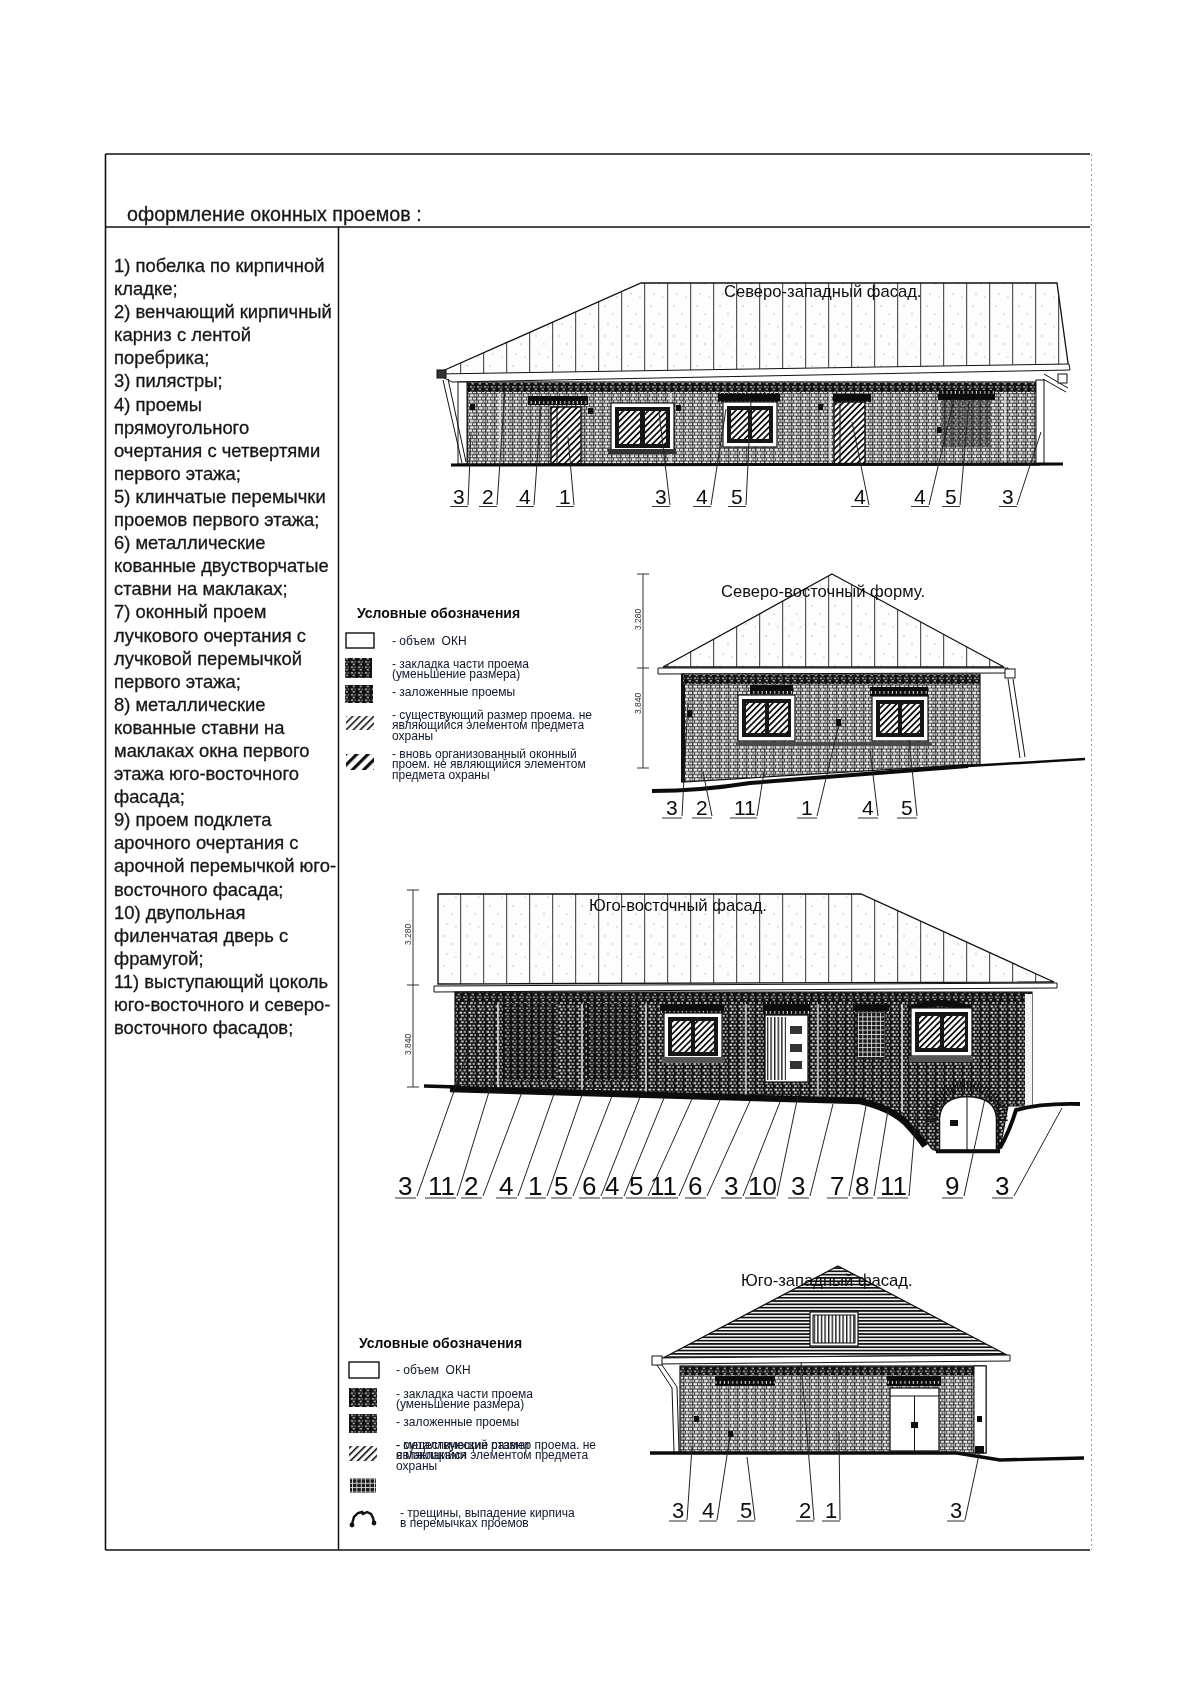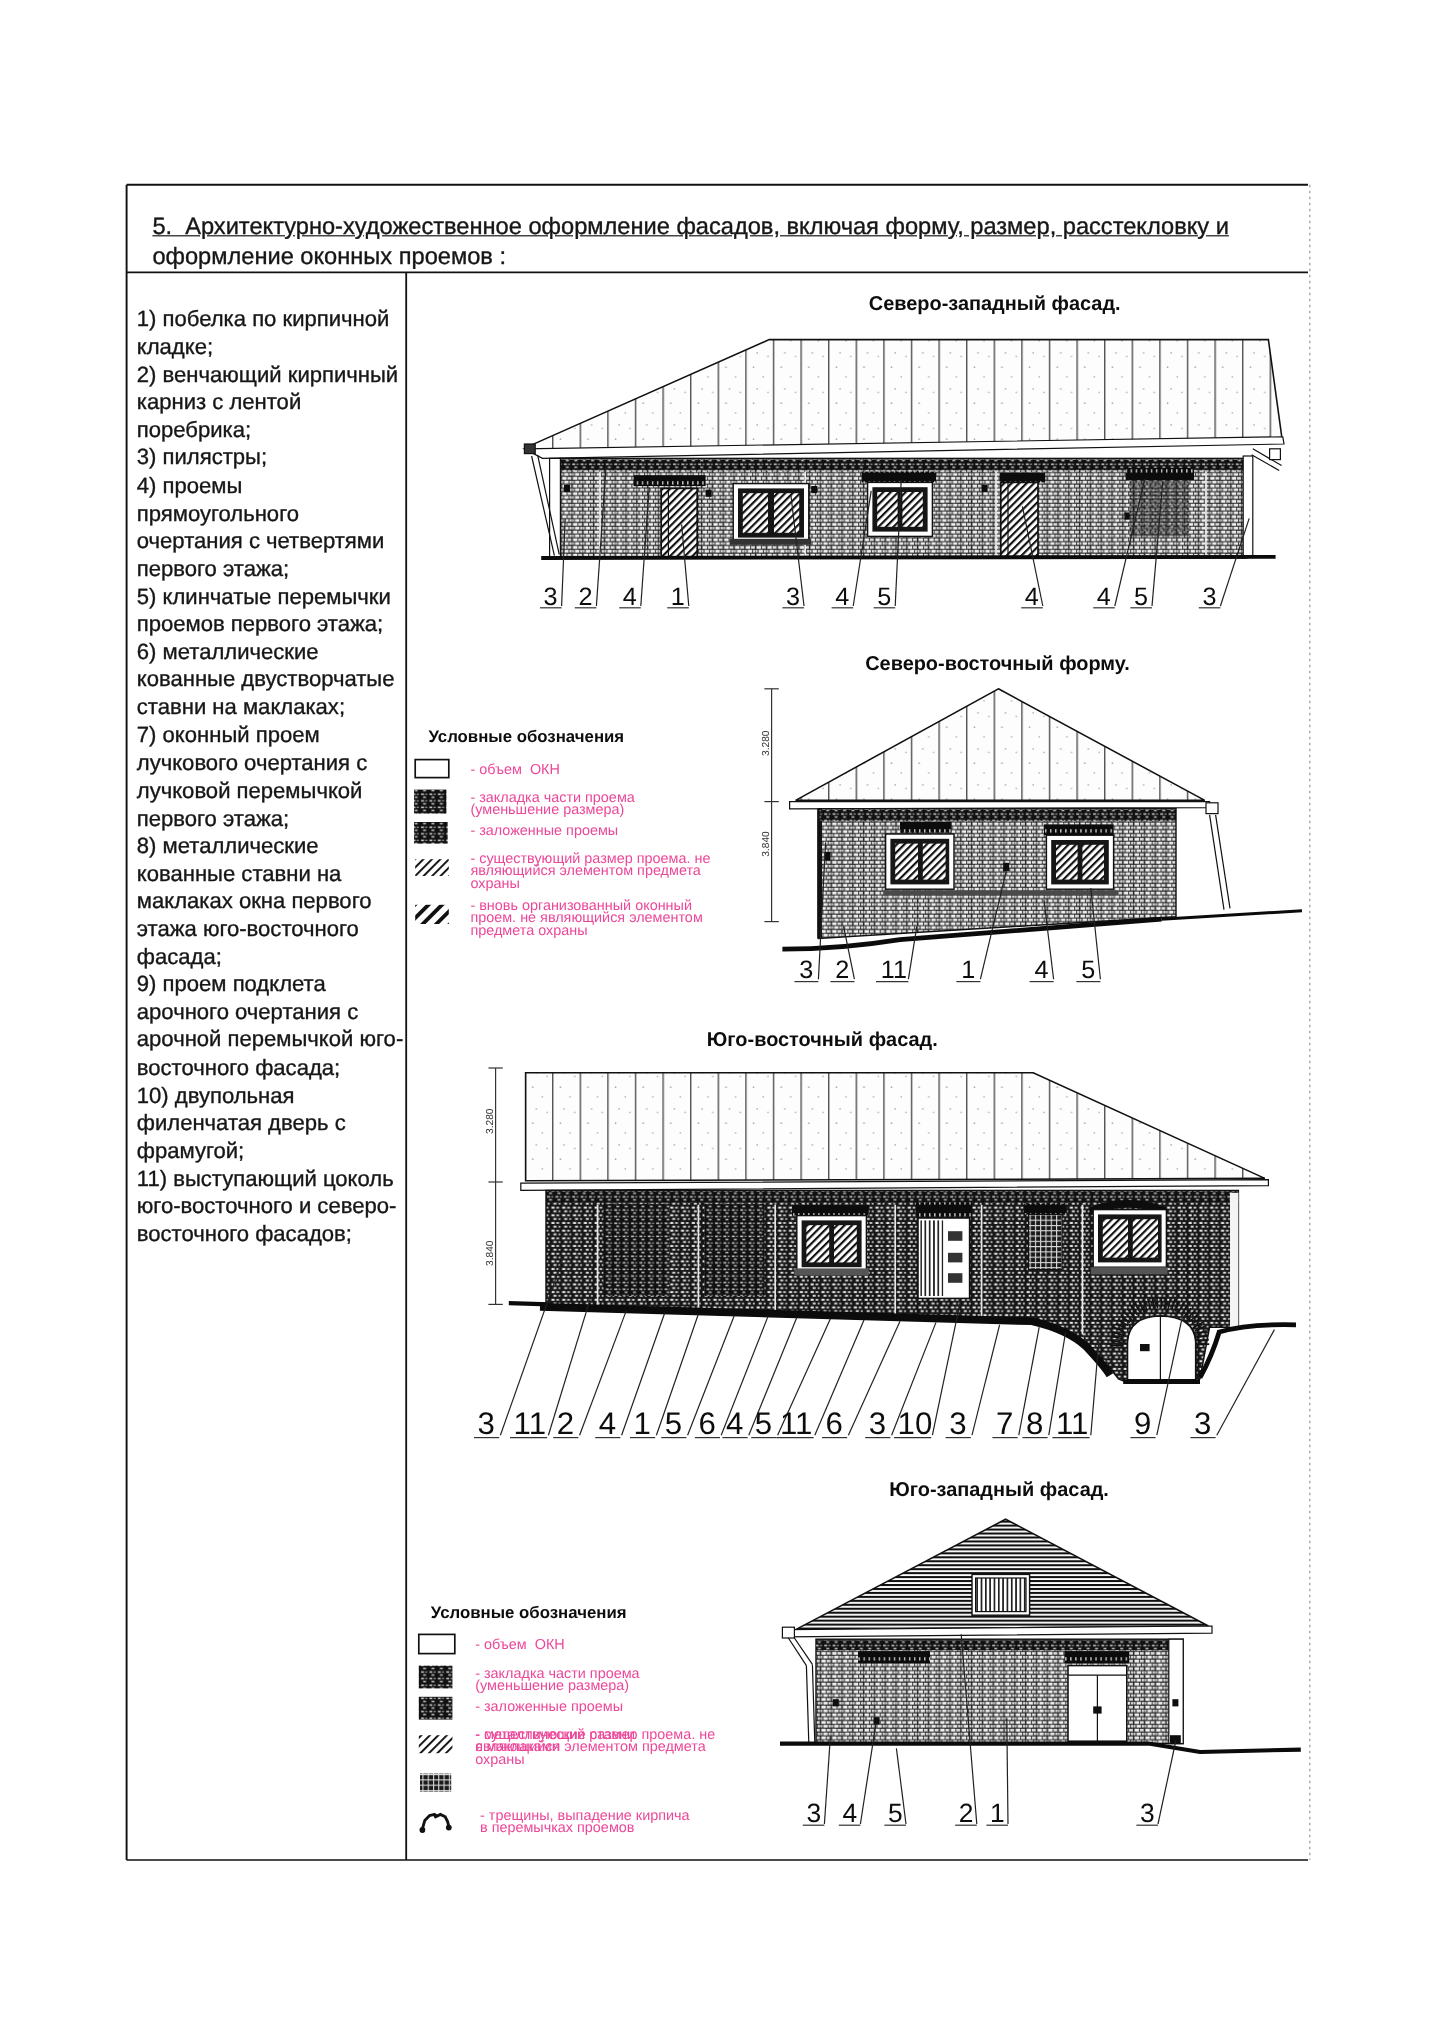--- a/index.html
+++ b/index.html
@@ -1,23 +1,23 @@
 <!DOCTYPE html>
 <html><head>
 <meta charset="utf-8">
 <style>
   html,body{margin:0;padding:0;background:#fff;}
   .page{position:relative;width:1200px;height:1697px;background:#fff;
         font-family:"Liberation Sans",sans-serif;color:#111;overflow:hidden;}
   .abs{position:absolute;}
   .list{font-size:18.4px;line-height:23.1px;color:#161616;white-space:nowrap;-webkit-text-stroke:0.3px #1a1a1a;}
   .ttl{font-size:19.7px;color:#161616;-webkit-text-stroke:0.3px #1a1a1a;}
-  .ftitle{font-weight:bold;font-size:16.6px;color:#0d0d0d;white-space:nowrap;}
+  .ftitle{font-weight:normal;font-size:16.6px;color:#0d0d0d;white-space:nowrap;margin-top:39px;}
   .lhead{font-weight:bold;font-size:14px;color:#0d0d0d;white-space:nowrap;}
-  .litem{font-size:12px;line-height:10.3px;color:#ec4899;white-space:nowrap;}
+  .litem{font-size:12px;line-height:10.3px;color:#0f172a;white-space:nowrap;}
 </style>
 </head>
 <body>
 <div class="page">
 
 <svg class="abs" style="left:0;top:0" width="1200" height="1697" viewBox="0 0 1200 1697">
 <defs>
   <pattern id="pbrick" width="9" height="6.4" patternUnits="userSpaceOnUse">
     <rect width="9" height="6.4" fill="#282828"></rect>
     <rect x="0.4" y="0.6" width="3.7" height="2.4" fill="#f0f0f0"></rect>
@@ -537,21 +537,21 @@
   <rect x="350" y="1478" width="26" height="15" fill="url(#pgrid)"></rect>
 
   <path d="M352,1524 L354,1517 L358,1513 L362,1512 L363,1514 L367,1512 L371,1514 L373,1518 L374,1522" fill="none" stroke="#111" stroke-width="2.4"></path>
   <circle cx="352" cy="1525" r="2.4" fill="#111"></circle>
   <circle cx="374" cy="1523" r="2.4" fill="#111"></circle>
   <circle cx="363" cy="1513" r="1.6" fill="#111"></circle>
 </g>
 </svg>
 
 <div class="abs ttl" style="left:127px;top:177px;width:960px;line-height:24.5px">
-  <span style="text-decoration:underline">5.&nbsp;&nbsp;Архитектурно-художественное оформление фасадов, включая форму, размер, расстекловку и</span><br>
+  <br>
   <span style="">оформление оконных проемов&nbsp;:</span>
 </div>
 
 <div class="abs list" style="left:114px;top:254px;width:235px">
 1) побелка по кирпичной<br>кладке;<br>
 2) венчающий кирпичный<br>карниз с лентой<br>поребрика;<br>
 3) пилястры;<br>
 4) проемы<br>прямоугольного<br>очертания с четвертями<br>первого этажа;<br>
 5) клинчатые перемычки<br>проемов первого этажа;<br>
 6) металлические<br>кованные двустворчатые<br>ставни на маклаках;<br>

